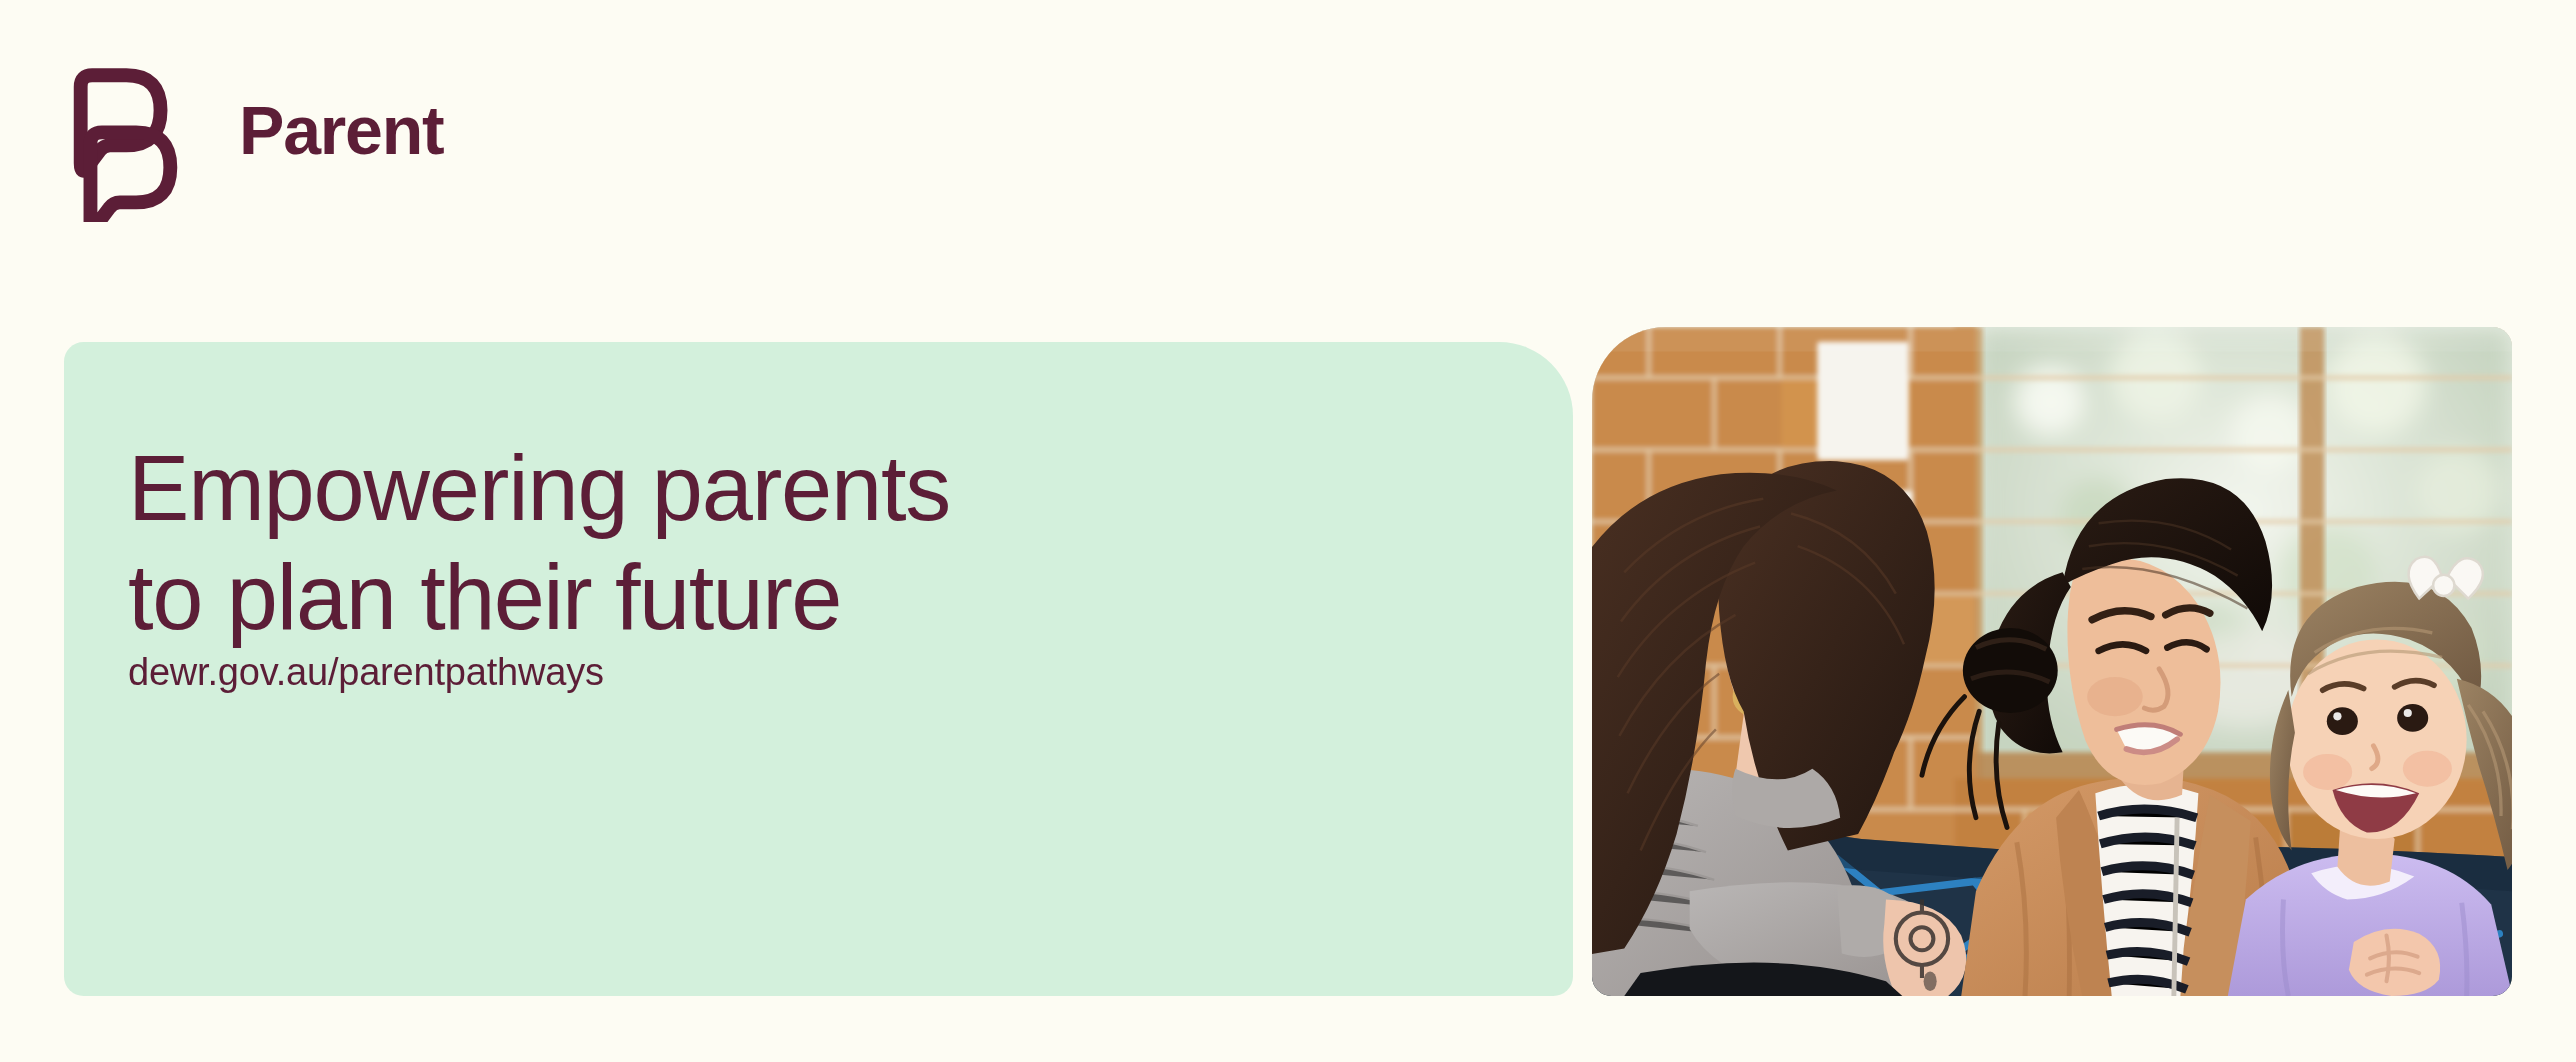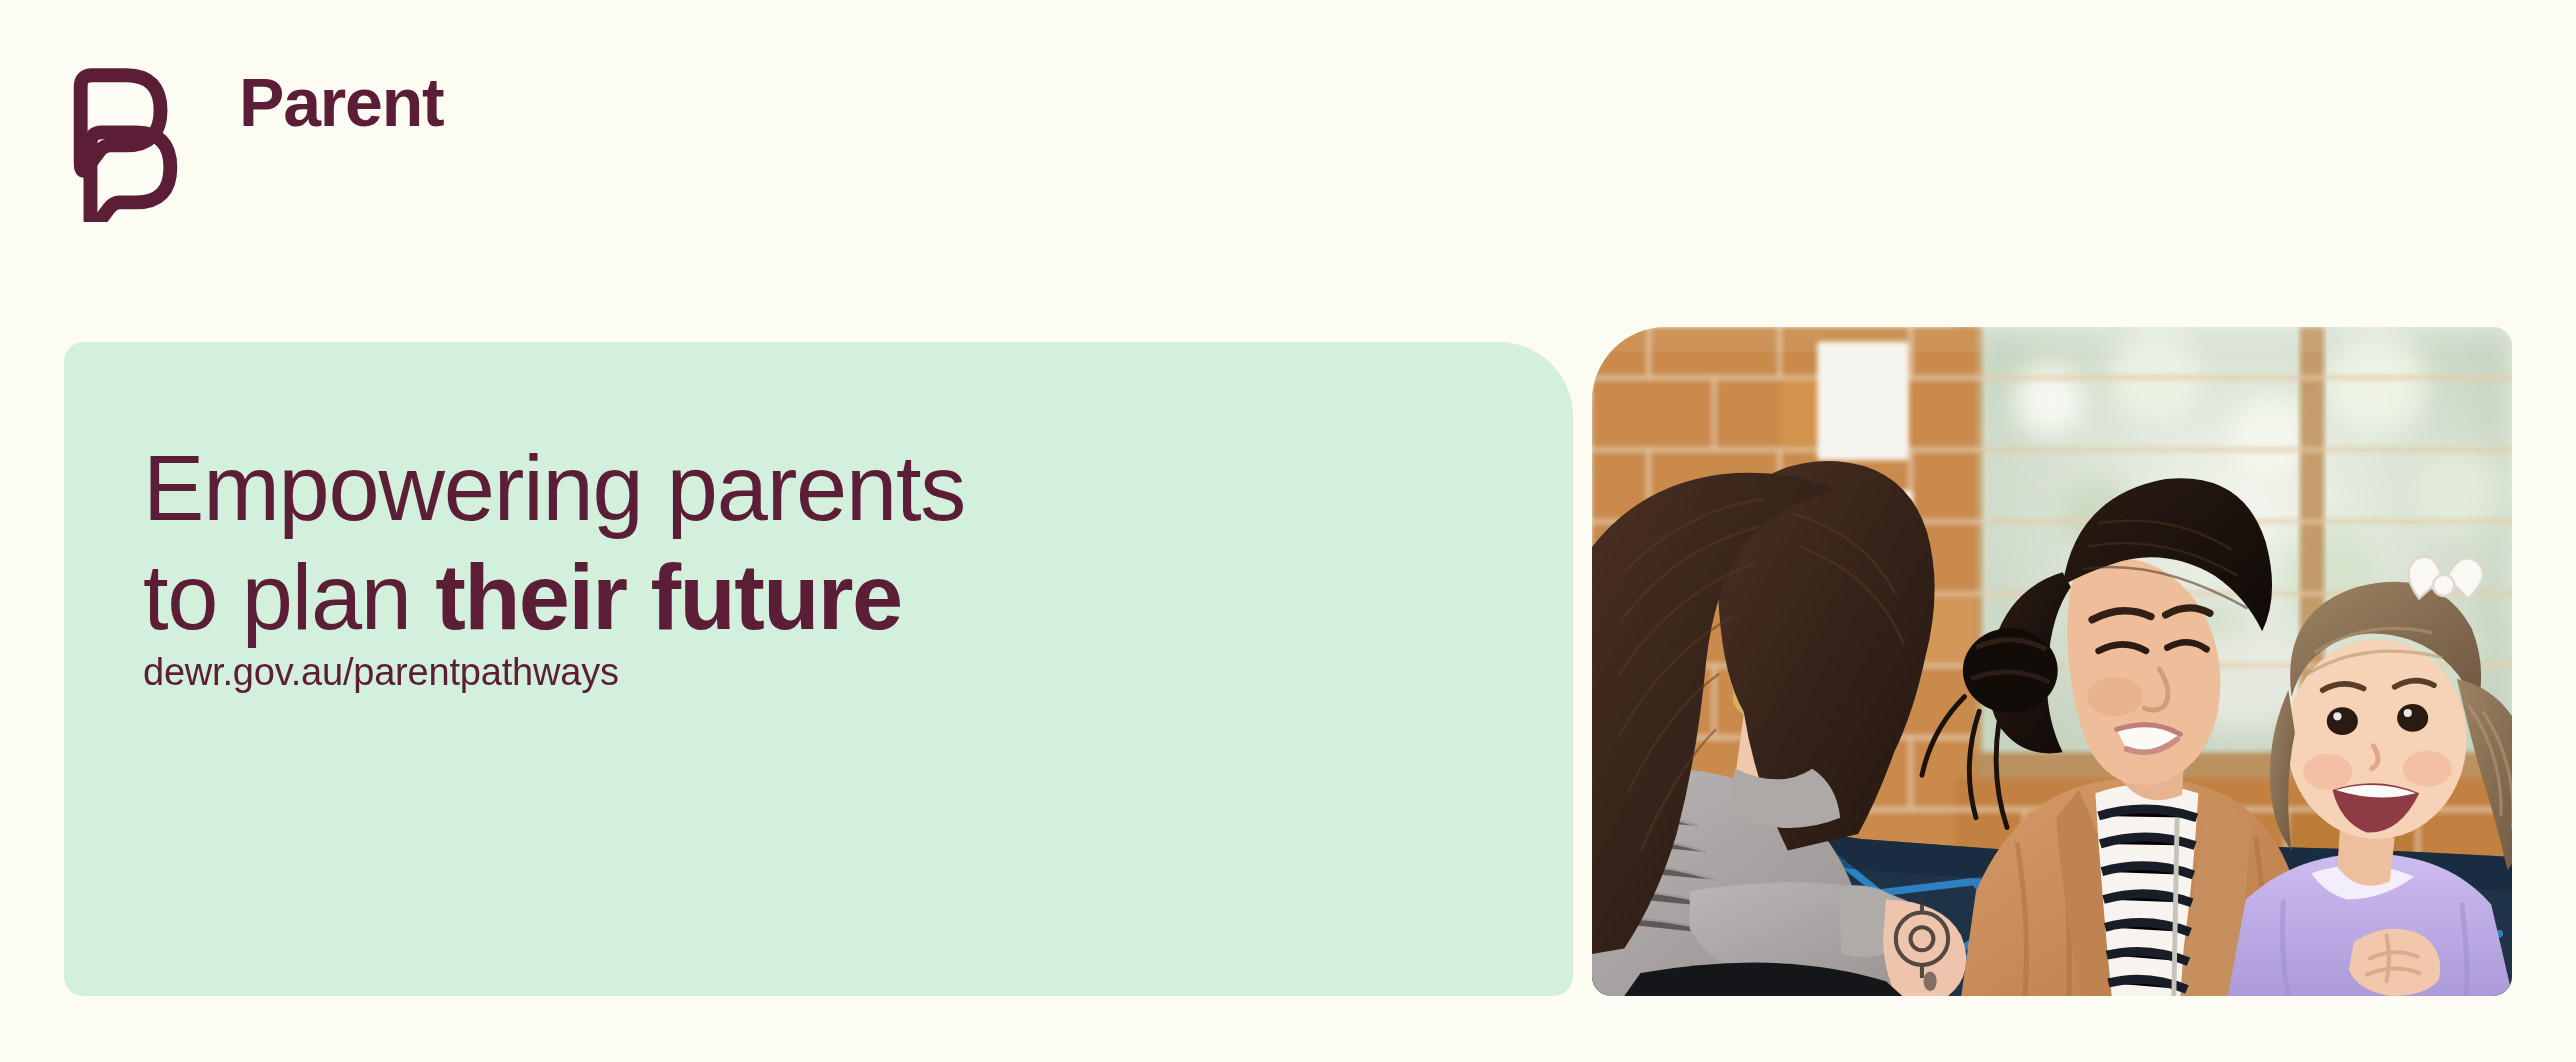--- a/index.html
+++ b/index.html
@@ -36,20 +36,21 @@
     width: 154px;
     height: 163px;
     flex: none;
     display: block;
   }
 
   .logo-wordmark {
     display: flex;
     flex-direction: column;
     padding-top: 9.8px;
+    margin-top: 28px;
   }
 
   .logo-line {
     font-family: "Liberation Sans", sans-serif;
     font-size: 68px;
     font-weight: bold;
     line-height: 0.98;
     letter-spacing: -1.2px;
     color: #5C1E37;
     white-space: nowrap;
@@ -62,37 +63,37 @@
     top: 342px;
     width: 1509px;
     height: 654px;
     background: #D3F0DC;
     border-radius: 19.6px 74px 19.6px 19.6px;
     overflow: hidden;
   }
 
   .hero-inner {
     position: absolute;
-    left: 79px;
+    left: 64px;
     top: 92px;
     right: 57px;
   }
 
   .headline {
     color: #5C1E37;
     font-family: "Liberation Sans", sans-serif;
     font-size: 92px;
     font-weight: normal;
     line-height: 1.18;
     letter-spacing: -1.2px;
     white-space: pre-line;
   }
 
   .headline .hl-strong {
-    font-weight: bold;
+    font-weight: normal;
     letter-spacing: -1.6px;
   }
 
   .url-line {
     color: #5C1E37;
     font-family: "Liberation Sans", sans-serif;
     font-size: 38px;
     font-weight: normal;
     letter-spacing: -0.2px;
   }

